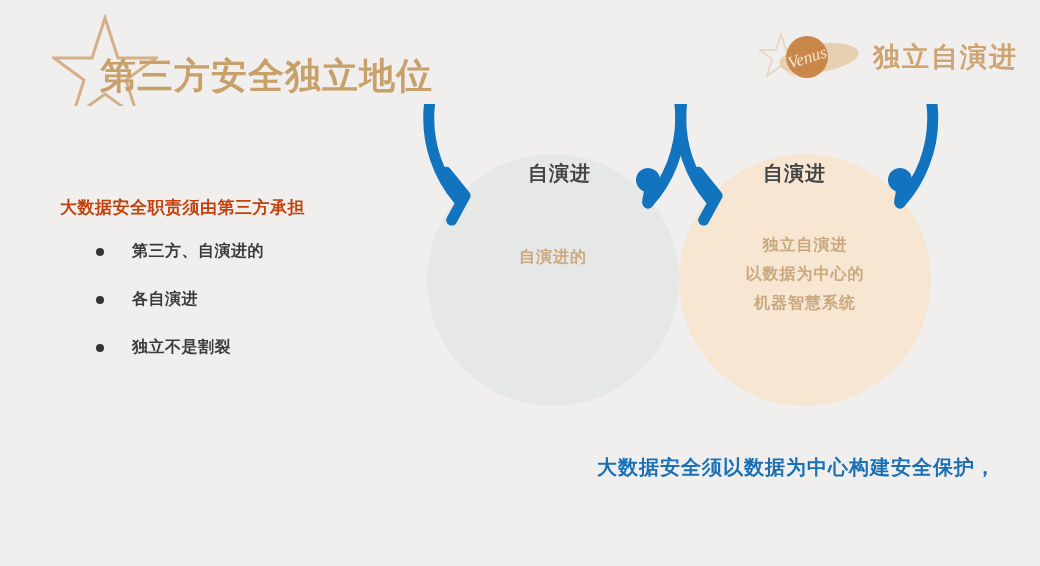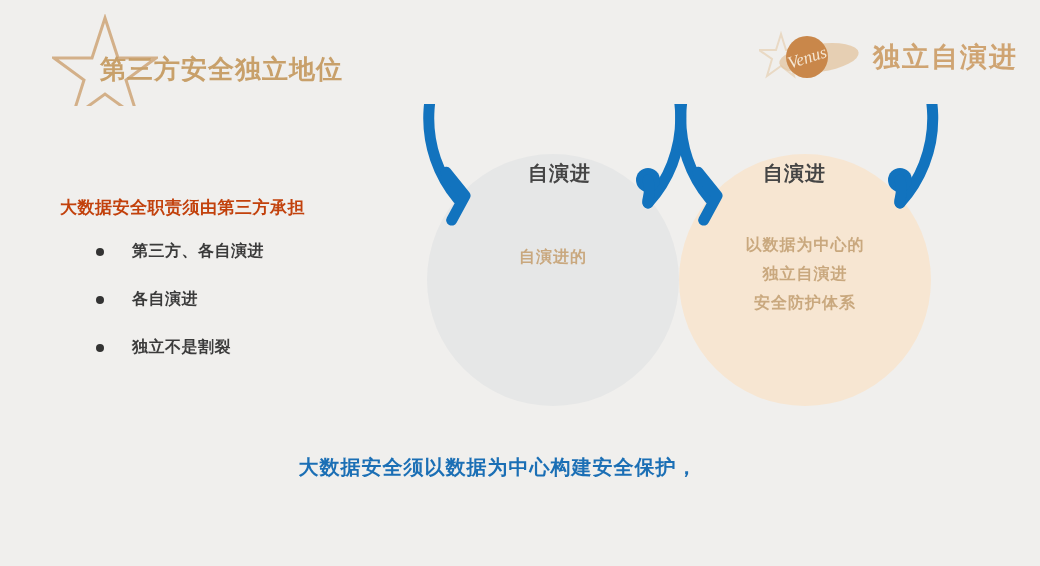--- a/index.html
+++ b/index.html
@@ -17,21 +17,21 @@
 
   
   .header-star {
     position:absolute;
     left:52px; top:14px;
     width:106px; height:92px;
   }
   .slide-title {
     position:absolute;
     left:100px; top:52px;
-    font-size:26px;
+    font-size:36px;
     font-weight:bold;
     letter-spacing:1px;
     color:#c8a06a;
     white-space:nowrap;
   }
 
   
   .brand {
     position:absolute;
     right:22px; top:28px;
@@ -116,21 +116,21 @@
     white-space:nowrap;
   }
   .body-left  { left:463px; top:242px; width:180px; }
   .body-right { left:715px; top:230px; width:180px; }
 
   
   .conclusion {
     position:absolute;
     left:0; top:446px;
     width:996px;
-    text-align:center;
+    text-align:right;
     font-size:20px;
     font-weight:bold;
     color:#1b6fb5;
     line-height:42px;
     letter-spacing:1px;
   }
   .conclusion div { white-space:nowrap; }
 </style>
 </head>
 <body>
@@ -156,21 +156,21 @@
       </svg>
     </div>
     <div class="brand-name">独立自演进</div>
   </div>
 
   <div class="copy-block">
     <div class="copy-heading">大数据安全职责须由第三方承担</div>
     <ul class="bullet-list">
       <li class="bullet-item">
         <span class="bullet-dot"></span>
-        <span>第三方、各自演进</span>
+        <span>第三方、自演进的</span>
       </li>
       <li class="bullet-item">
         <span class="bullet-dot"></span>
         <span>各自演进</span>
       </li>
       <li class="bullet-item">
         <span class="bullet-dot"></span>
         <span>独立不是割裂</span>
       </li>
     </ul>
@@ -210,22 +210,22 @@
     </svg>
   </div>
 
   <div class="circle-cap cap-left">自演进</div>
   <div class="circle-cap cap-right">自演进</div>
 
   <div class="circle-body body-left">
     <div>自演进的</div>
   </div>
   <div class="circle-body body-right">
+    <div>独立自演进</div>
     <div>以数据为中心的</div>
-    <div>独立自演进</div>
-    <div>安全防护体系</div>
+    <div>机器智慧系统</div>
   </div>
 
   <div class="conclusion">
     <div>大数据安全须以数据为中心构建安全保护，</div>
   </div>
 
 </div>
 
 </body></html>

